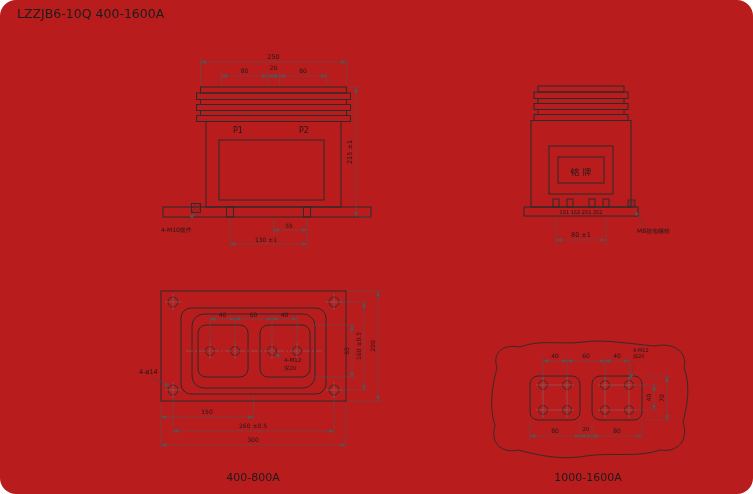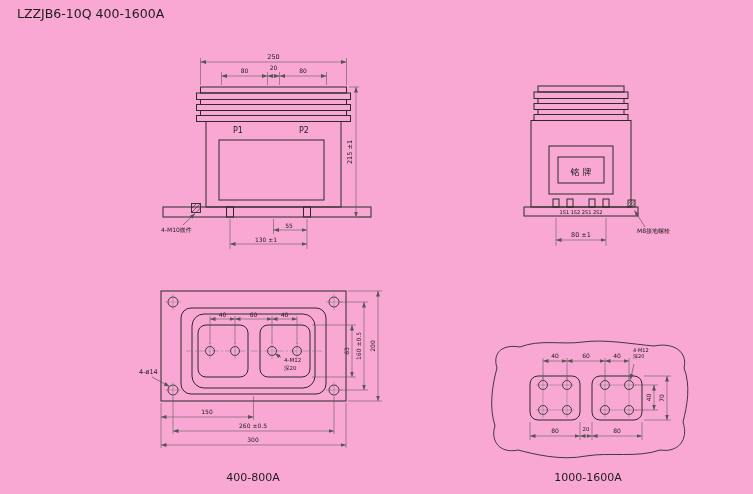--- a/index.html
+++ b/index.html
@@ -1,16 +1,16 @@
 <!DOCTYPE html>
 <html><head>
 <meta charset="utf-8">
 <style>
   html,body{margin:0;padding:0;background:#ffffff;}
-  .canvas{position:relative;width:753px;height:494px;background:#f9a8d4;overflow:hidden;}
+  .canvas{position:relative;width:753px;height:494px;background:#b91c1c;overflow:hidden;border-radius:16px;}
   svg{display:block;}
   .ol{fill:none;stroke:#2b2b2b;stroke-width:1;}
   .ol2{fill:none;stroke:#2b2b2b;stroke-width:0.9;}
   .dim{stroke:#555;stroke-width:0.55;fill:none;}
   .ext{stroke:#555;stroke-width:0.55;fill:none;}
   .cl{stroke:#7a7a7a;stroke-width:0.5;fill:none;}
   .cld{stroke:#7a7a7a;stroke-width:0.5;fill:none;stroke-dasharray:7 2 2 2;}
   .hatch{stroke:#333;stroke-width:0.7;fill:none;}
   .lead{stroke:#444;stroke-width:0.6;fill:none;}
   text{fill:#1c1c1c;font-family:"DejaVu Sans","Liberation Sans",sans-serif;}

